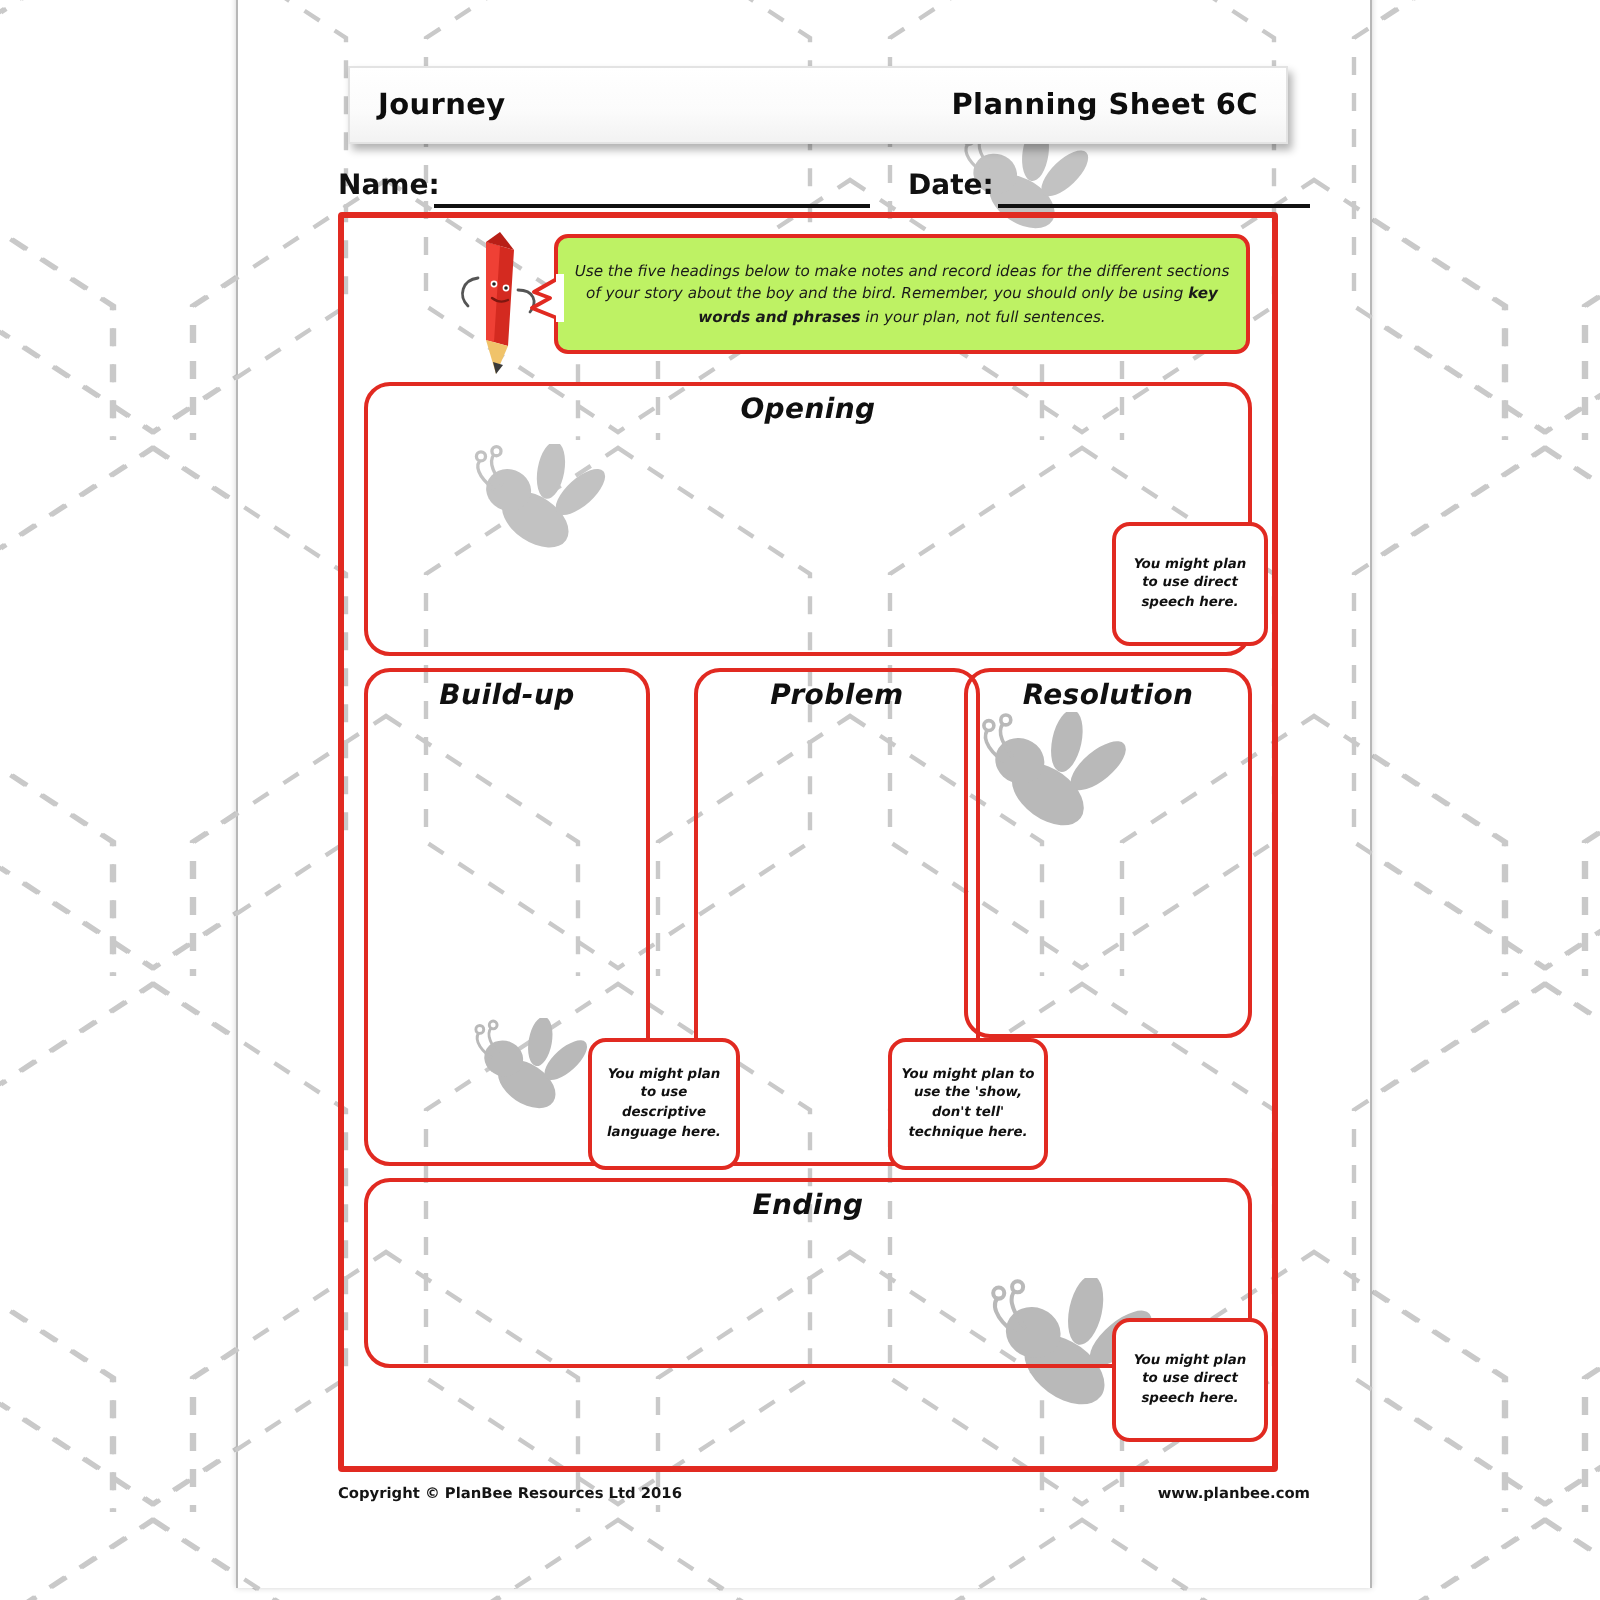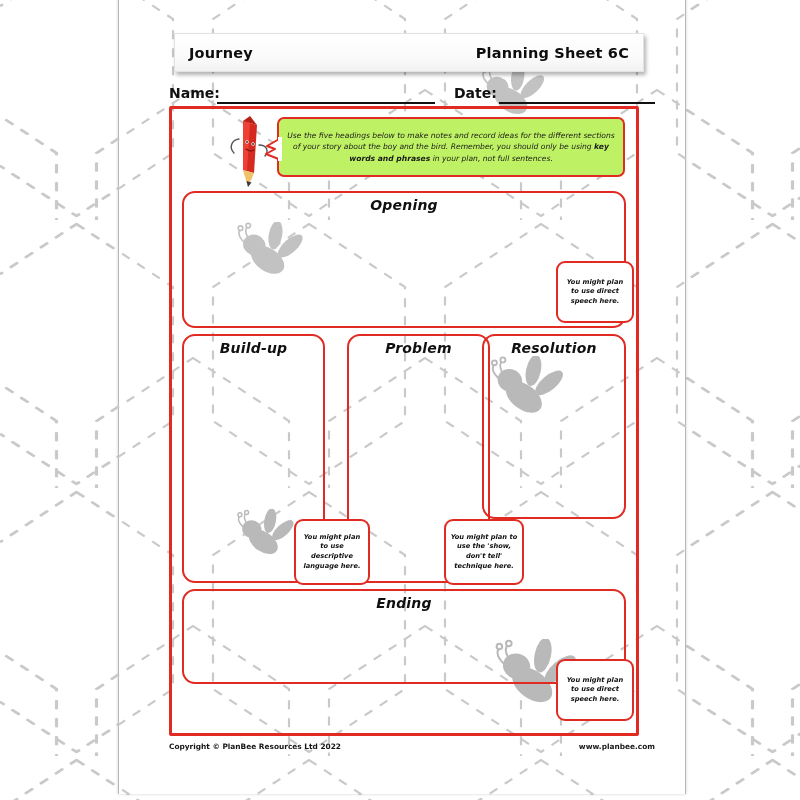--- a/index.html
+++ b/index.html
@@ -385,19 +385,19 @@
         </g>
         <g fill="none" stroke="#b9b9b9" stroke-width="1.6">
           <path d="M12 22 C4 16 2 10 6 7"></path>
           <path d="M16 20 C10 12 9 7 13 4"></path>
           <circle cx="5.5" cy="6" r="2.2" fill="#fff"></circle>
           <circle cx="13" cy="3.5" r="2.2" fill="#fff"></circle>
         </g>
       </svg>
 
       <div class="footer">
-        <span>Copyright © PlanBee Resources Ltd 2022</span>
+        <span>Copyright © PlanBee Resources Ltd 2016</span>
         <span>www.planbee.com</span>
       </div>
 
     </div>
   </div>
 </div>
 
 </body></html>

